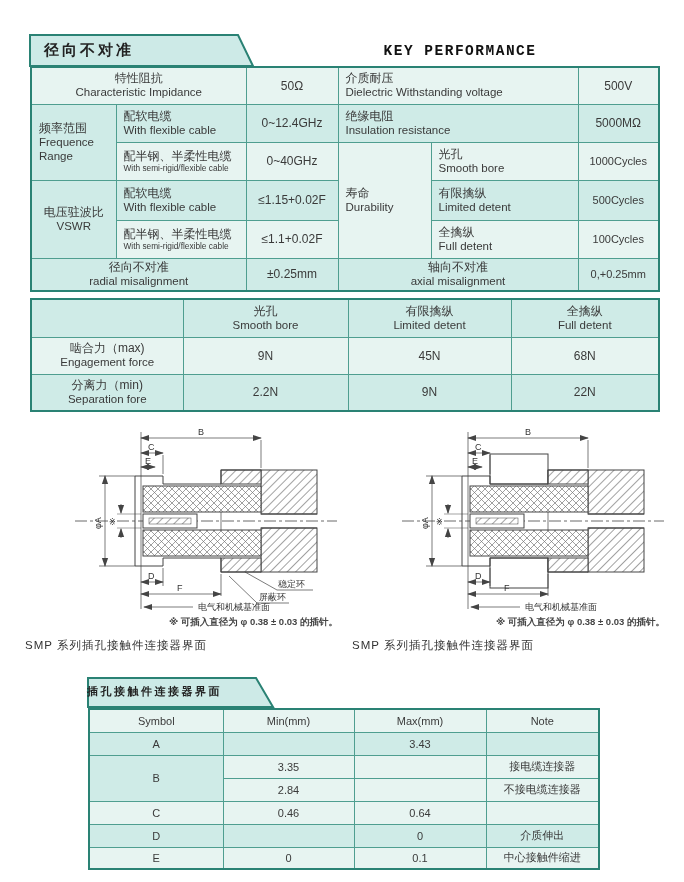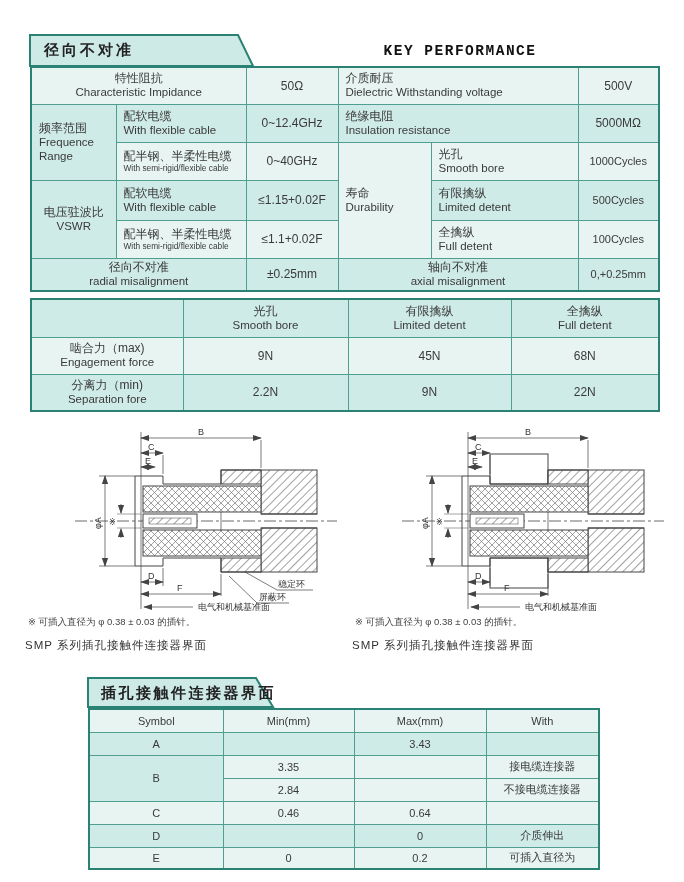--- a/index.html
+++ b/index.html
@@ -3,21 +3,21 @@
 <meta charset="utf-8">
 <style>
   html,body{margin:0;padding:0;}
   body{background:#ffffff;font-family:"Liberation Sans","DejaVu Sans",sans-serif;color:#333;}
   #page{position:relative;width:684px;height:882px;background:#fff;overflow:hidden;}
 
   
   .tab-svg{position:absolute;}
   .tab-label{position:absolute;font-weight:bold;color:#222;white-space:nowrap;}
   .tab1-label{left:44px;top:41px;font-size:15px;letter-spacing:3px;}
-  .tab3-label{left:101px;top:684px;font-size:15px;letter-spacing:2.5px;}
+  .tab3-label{left:87px;top:684px;font-size:11px;letter-spacing:2.5px;}
   .key-perf{position:absolute;left:320px;top:43px;width:280px;text-align:center;
             font-weight:bold;font-size:14.5px;letter-spacing:1.5px;color:#111;font-family:Liberation Mono, monospace;}
 
   
   table{border-collapse:collapse;table-layout:fixed;position:absolute;
         border:2px solid #2a8274;font-size:12px;color:#3a3a3a;}
   td{border:1.2px solid #4f9e90;padding:1px 4px;overflow:hidden;vertical-align:middle;}
   .cL{background:#e7f4f1;}
   .cD{background:#cfebe7;}
   .zh{font-size:12px;line-height:1.25;}
@@ -28,21 +28,21 @@
   .val-sm{text-align:center;font-size:11px;}
   .padL{padding-left:7px;}
   #spec-table{left:30px;top:66px;width:628px;}
   #force-table{left:30px;top:298px;width:628px;}
   #dim-table{left:88px;top:708px;width:510px;font-size:11px;}
   #dim-table td{text-align:center;font-size:11px;padding:0 4px;}
   .thin-top{border-top:0.8px solid #7fbcb1 !important;}
 
   
   .diagram{position:absolute;}
-  .diag-note{position:absolute;font-size:9.5px;color:#444;width:310px;text-align:left;white-space:nowrap;}
+  .diag-note{position:absolute;font-size:9.5px;color:#444;width:310px;text-align:right;white-space:nowrap;font-weight:bold;}
   .diag-caption{position:absolute;font-size:11.5px;color:#333;width:315px;text-align:left;
                 letter-spacing:1px;white-space:nowrap;}
   svg text{font-family:"Liberation Sans","DejaVu Sans",sans-serif;}
 </style>
 </head>
 <body>
 
 <div id="page">
 
   <svg class="tab-svg" style="left:29px;top:34px;" width="228" height="34">
@@ -345,21 +345,21 @@
         <col style="width:134px">
         <col style="width:131px">
         <col style="width:132px">
         <col style="width:113px">
       </colgroup>
     <tbody>
         <tr style="height:23px;">
       <td class="cL">Symbol</td>
       <td class="cL">Min(mm)</td>
       <td class="cL">Max(mm)</td>
-      <td class="cL">With</td>
+      <td class="cL">Note</td>
     </tr>
     <tr style="height:23px;">
       <td class="cD">A</td>
       <td class="cD"></td>
       <td class="cD">3.43</td>
       <td class="cD"></td>
     </tr>
     <tr style="height:23px;">
       <td rowspan="2" class="cD">B</td>
       <td class="cL">3.35</td>
@@ -379,19 +379,19 @@
     </tr>
     <tr style="height:23px;">
       <td class="cD">D</td>
       <td class="cD"></td>
       <td class="cD">0</td>
       <td class="cD">介质伸出</td>
     </tr>
     <tr style="height:22px;">
       <td class="cL">E</td>
       <td class="cL">0</td>
-      <td class="cL">0.2</td>
-      <td class="cL">可插入直径为</td>
+      <td class="cL">0.1</td>
+      <td class="cL">中心接触件缩进</td>
     </tr>
   </tbody>
     </table>
 
 </div>
 
 </body></html>

